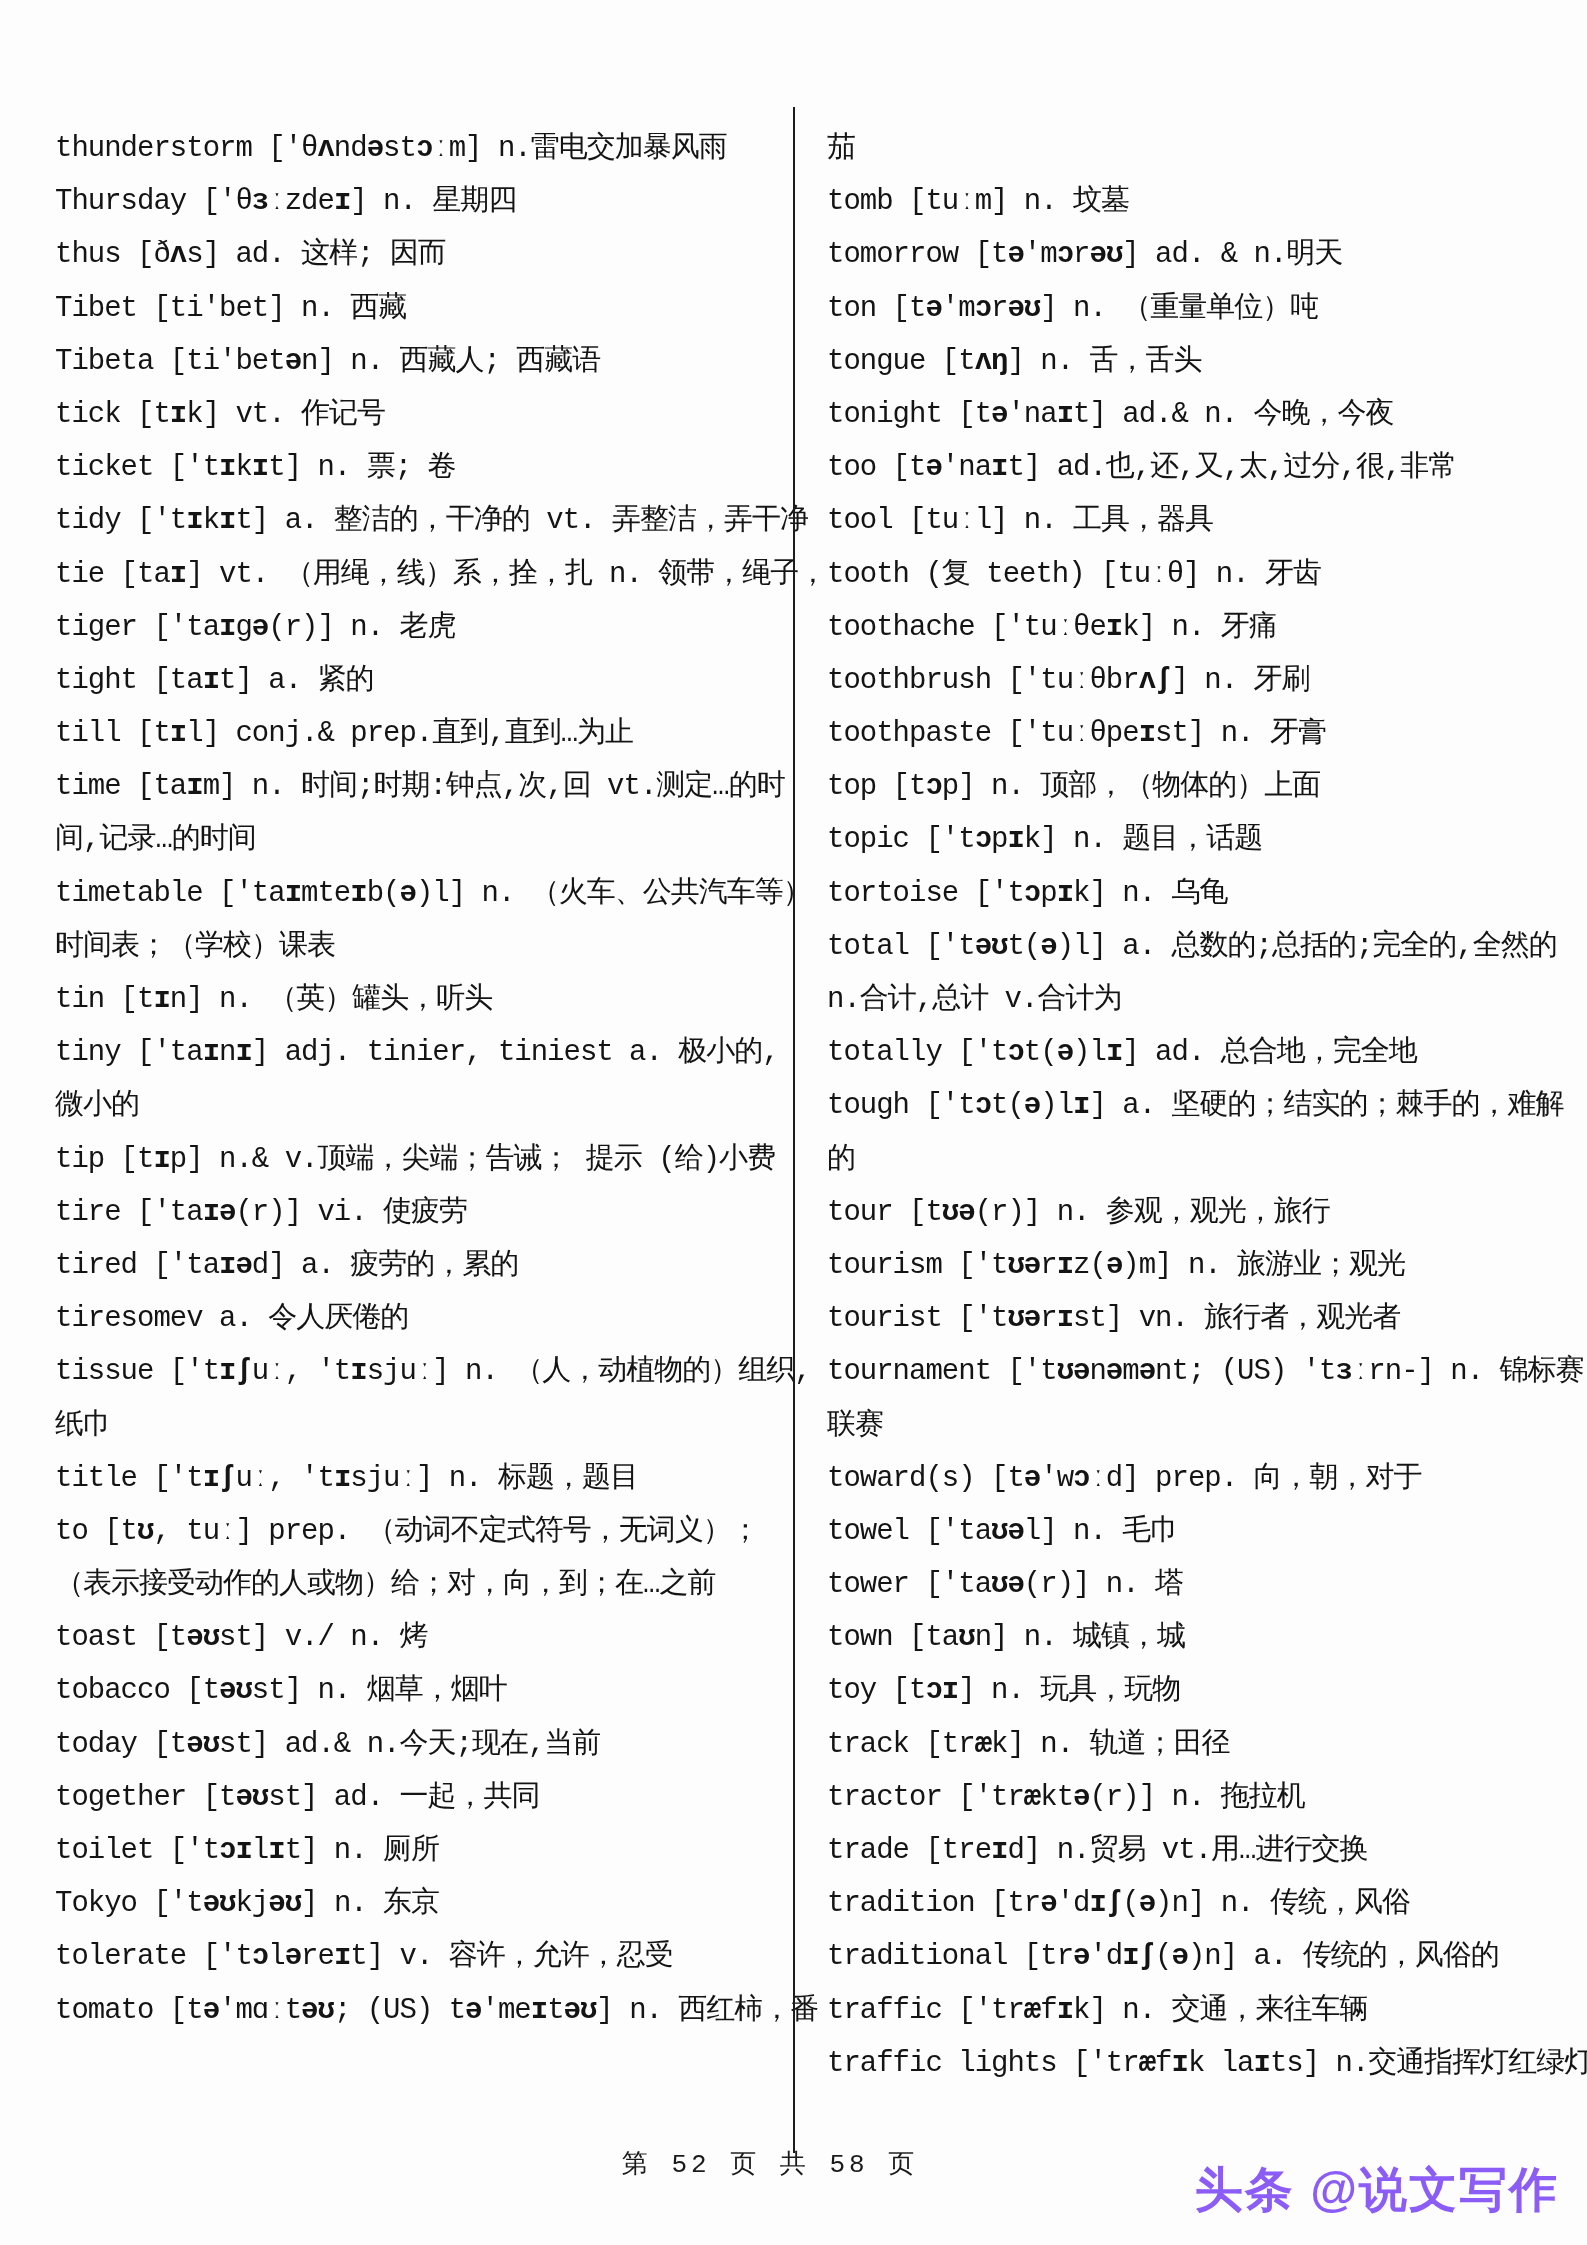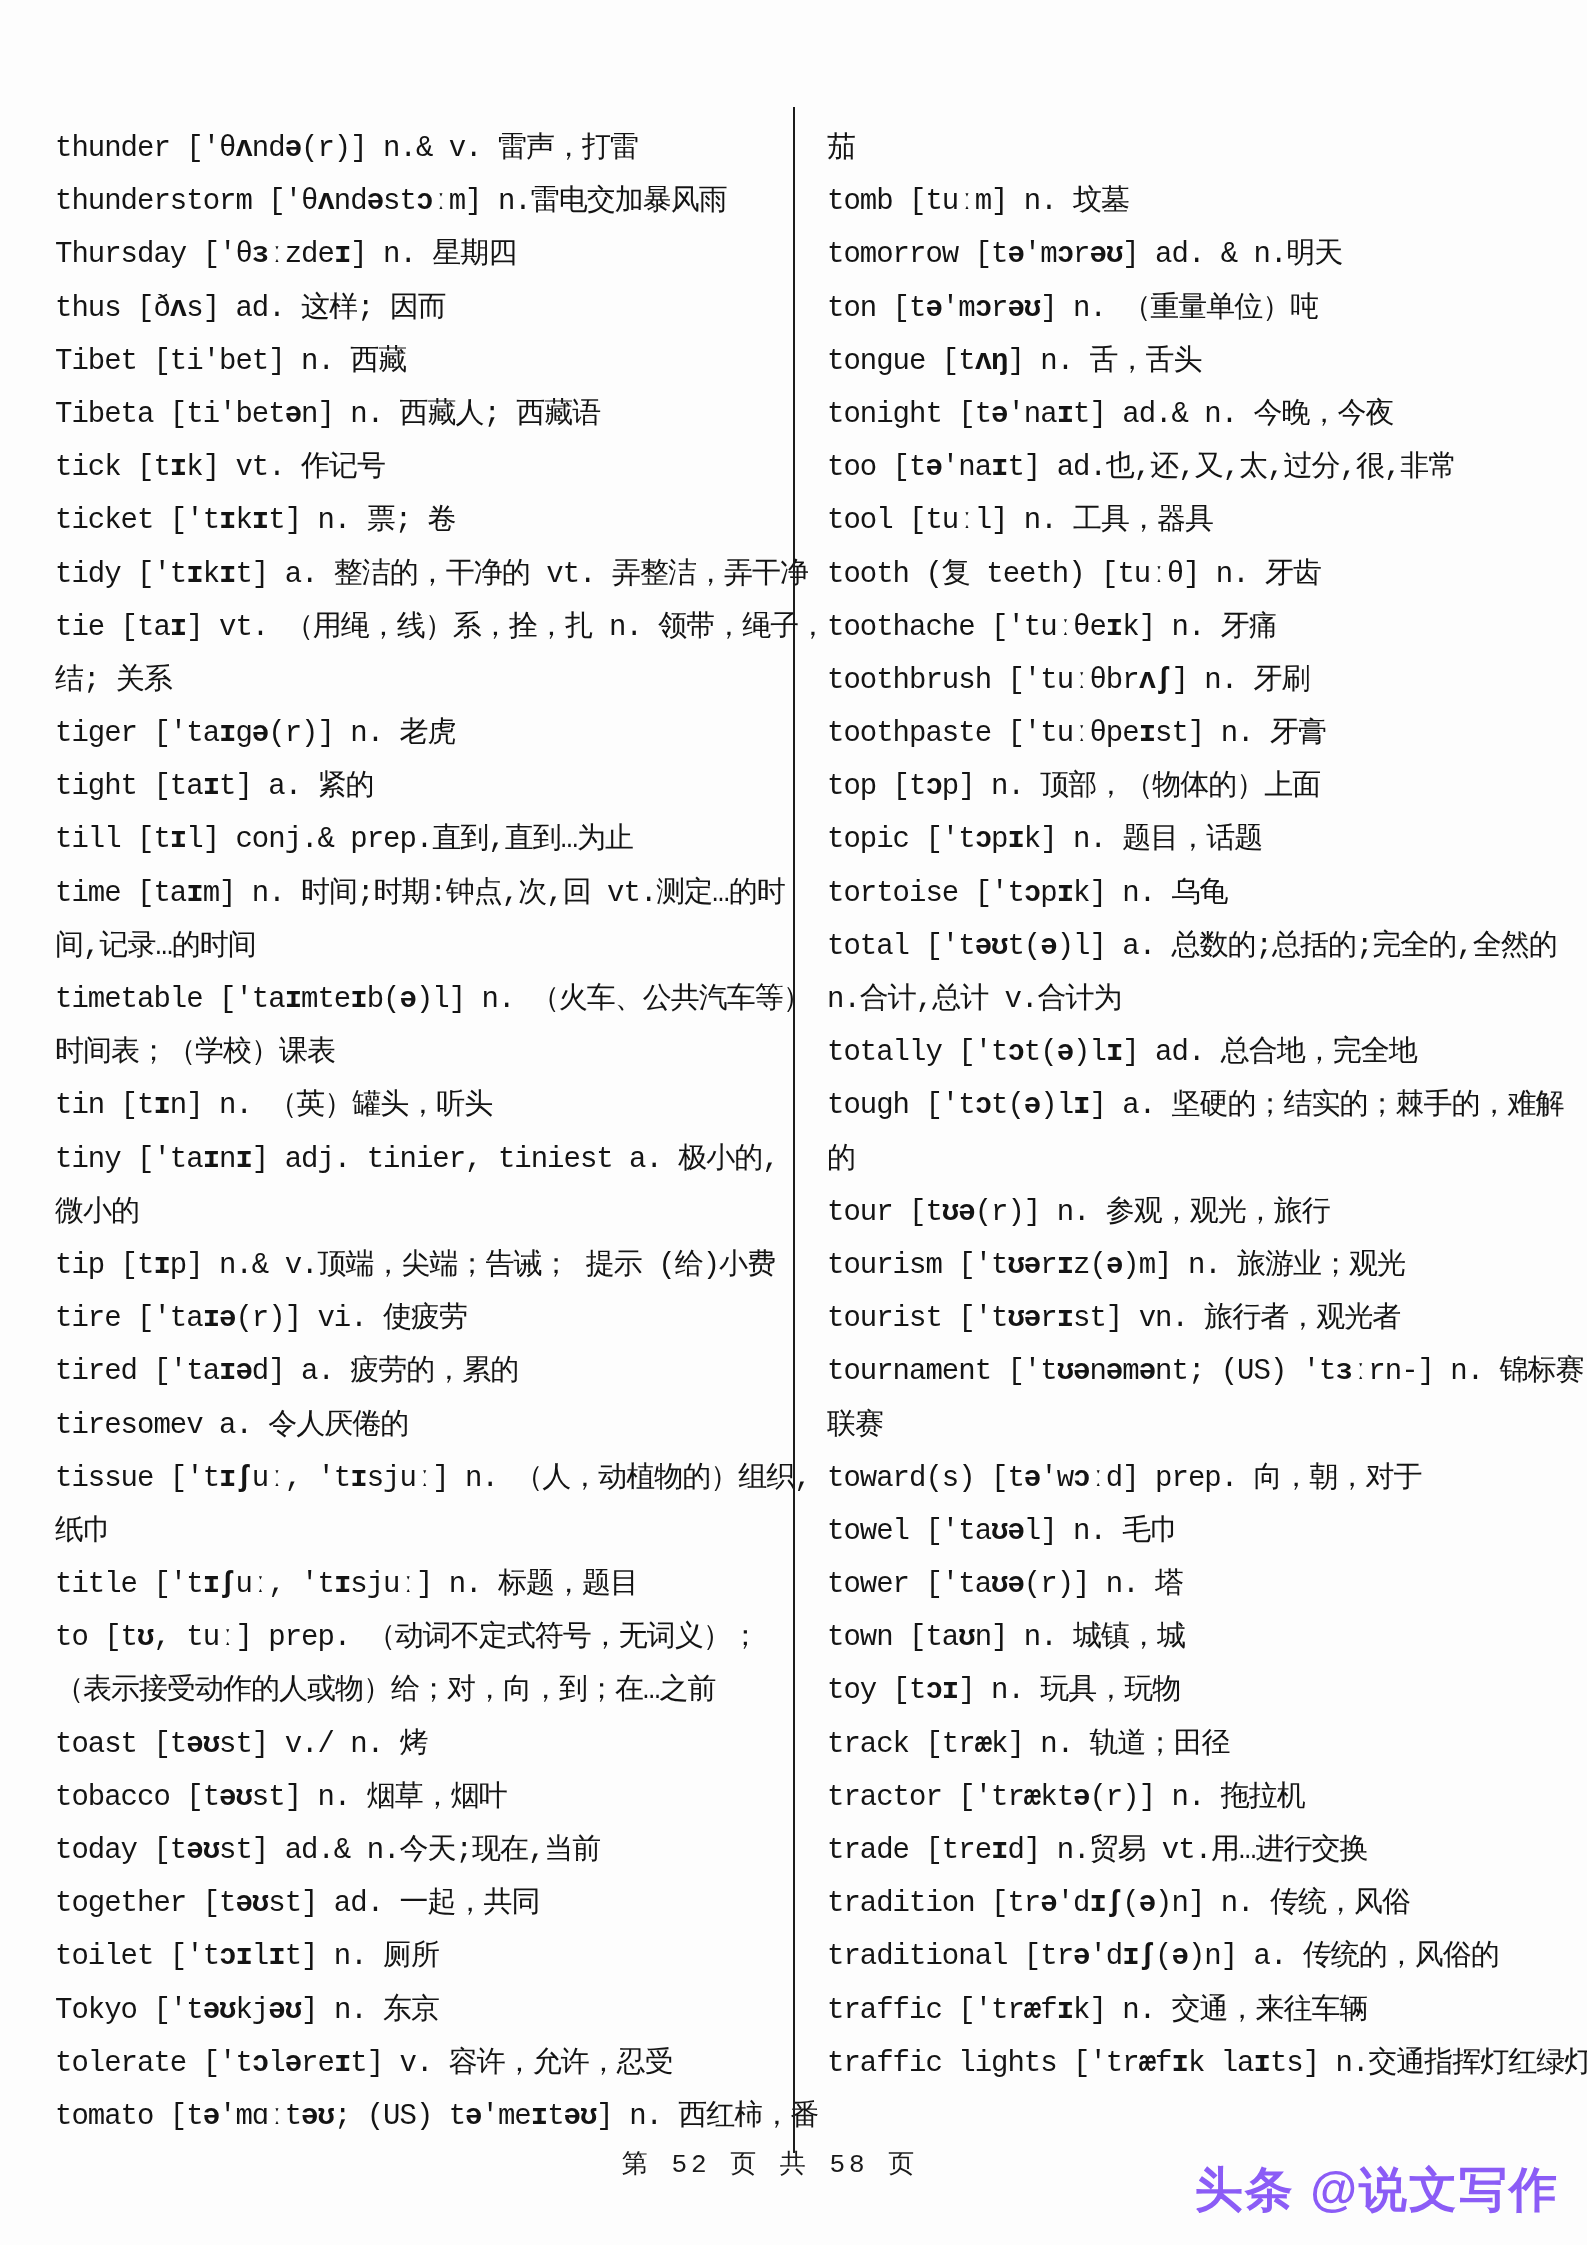--- a/index.html
+++ b/index.html
@@ -57,31 +57,29 @@
     font-size: 48px;
     letter-spacing: 2px;
     color: #8b5cf6;
   }
 </style>
 </head>
 <body>
 
 <div class="page">
   <div class="col col-left">
-      <div class="line">thunder ['θ<b>ʌ</b>nd<b>ə</b>(r)] n.&amp; v. 雷声，打雷</div>
       <div class="line">thunderstorm ['θ<b>ʌ</b>nd<b>ə</b>st<b>ɔ</b>ːm] n.雷电交加暴风雨</div>
       <div class="line">Thursday ['θ<b>ɜ</b>ːzde<b>ɪ</b>] n. 星期四</div>
       <div class="line">thus [ð<b>ʌ</b>s] ad. 这样; 因而</div>
       <div class="line">Tibet [ti'bet] n. 西藏</div>
       <div class="line">Tibeta [ti'bet<b>ə</b>n] n. 西藏人; 西藏语</div>
       <div class="line">tick [t<b>ɪ</b>k] vt. 作记号</div>
       <div class="line">ticket ['t<b>ɪ</b>k<b>ɪ</b>t] n. 票; 卷</div>
       <div class="line">tidy ['t<b>ɪ</b>k<b>ɪ</b>t] a. 整洁的，干净的 vt. 弄整洁，弄干净</div>
       <div class="line">tie [ta<b>ɪ</b>] vt. （用绳，线）系，拴，扎 n. 领带，绳子，</div>
-      <div class="line">结; 关系</div>
       <div class="line">tiger ['ta<b>ɪ</b>g<b>ə</b>(r)] n. 老虎</div>
       <div class="line">tight [ta<b>ɪ</b>t] a. 紧的</div>
       <div class="line">till [t<b>ɪ</b>l] conj.&amp; prep.直到,直到…为止</div>
       <div class="line">time [ta<b>ɪ</b>m] n. 时间;时期:钟点,次,回 vt.测定…的时</div>
       <div class="line">间,记录…的时间</div>
       <div class="line">timetable ['ta<b>ɪ</b>mte<b>ɪ</b>b(<b>ə</b>)l] n. （火车、公共汽车等）</div>
       <div class="line">时间表；（学校）课表</div>
       <div class="line">tin [t<b>ɪ</b>n] n. （英）罐头，听头</div>
       <div class="line">tiny ['ta<b>ɪ</b>n<b>ɪ</b>] adj.  tinier, tiniest  a. 极小的,</div>
       <div class="line">微小的</div>

